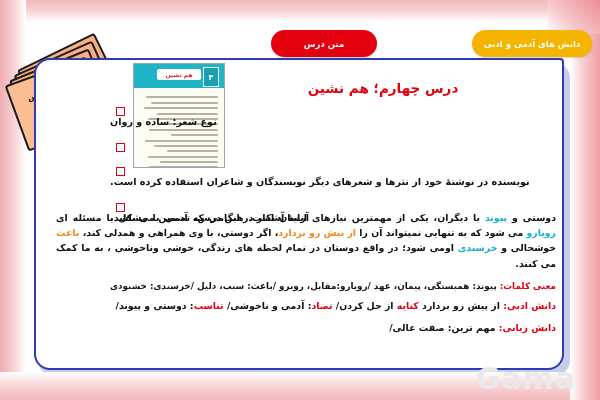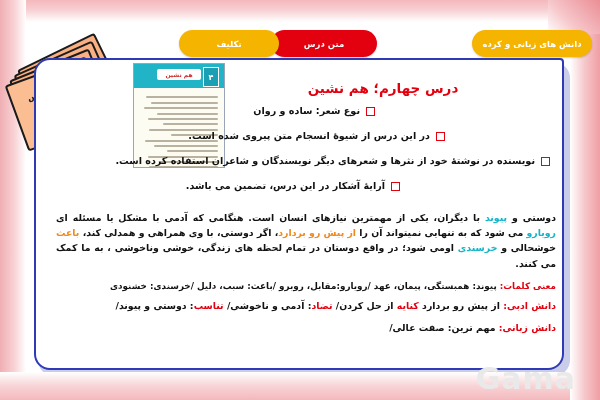--- a/index.html
+++ b/index.html
@@ -83,22 +83,22 @@
   }
   .book-body{padding:5px 6px;}
   .tl{height:2px;background:#b9b2a0;margin:3.4px 0;border-radius:1px;}
   .tl.s1{width:92%}.tl.s2{width:86%}.tl.s3{width:95%}.tl.s4{width:78%}
   .tl.s5{width:90%}.tl.s6{width:70%}.tl.s7{width:88%}.tl.s8{width:60%}
   .tl.s9{width:93%}.tl.s10{width:82%}.tl.s11{width:66%}.tl.s12{width:90%}
   .tl.s13{width:74%}.tl.s14{width:88%}
 
   
   .bullets{position:absolute;right:50px;top:105px;width:440px;text-align:right;}
-  .bline{display:flex;align-items:center;justify-content:flex-start;
-         direction:rtl;margin-bottom:13px;}
+  .bline{display:flex;align-items:flex-end;justify-content:flex-start;
+         direction:rtl;margin-bottom:13px;flex-direction:column;}
   .bsq{width:7px;height:7px;border:1.6px solid #e3000f;background:#ffffff;
        margin-top:2px;margin-left:6px;flex:0 0 auto;}
   .btxt{font-size:9.6px;font-weight:bold;color:#111111;line-height:1.25;}
 
   
   .para{
     position:absolute;right:44px;top:210px;width:500px;
     text-align:justify;direction:rtl;
     font-size:9.4px;font-weight:bold;color:#111111;line-height:1.62;
   }
@@ -126,27 +126,24 @@
 <body>
 
 <div class="edge-top"></div>
 <div class="edge-left"></div>
 <div class="edge-bottom"></div>
 <div class="edge-right"></div>
 <div class="corner-tr"></div>
 
 <div class="tabbar">
   <div class="tab tab-yellow" id="tab0">
-    <span>دانش های زبانی و کرده</span>
+    <span>دانش های آدمی و ادبی</span>
   </div>
   <div class="tab tab-red" id="tab2">
     <span>متن درس</span>
-  </div>
-  <div class="tab tab-yellow" id="tab3">
-    <span>تکلیف</span>
   </div>
 </div>
 
 <div class="folder-wrap">
   <div class="folder f1"></div>
   <div class="folder f2"></div>
   <div class="folder f3"></div>
   <div class="folder f4"></div>
   <div class="folder-label">متن درس</div>
 </div>
@@ -180,21 +177,20 @@
 <div style="position:absolute;right:52px;top:80px;width:330px;text-align:center;
             font-size:13.5px;font-weight:bold;color:#e3000f;direction:rtl;">درس چهارم؛ هم نشین</div>
 
 <div class="bullets">
   <div class="bline" style="justify-content:flex-start;padding-right:175px;">
     <div class="bsq"></div>
     <div class="btxt">نوع شعر: ساده و روان</div>
   </div>
   <div class="bline" style="padding-right:105px;">
     <div class="bsq"></div>
-    <div class="btxt">در این درس از شیوهٔ انسجام متن پیروی شده است.</div>
   </div>
   <div class="bline" style="padding-right:0px;">
     <div class="bsq"></div>
     <div class="btxt">نویسنده در نوشتهٔ خود از نثرها و شعرهای دیگر نویسندگان و شاعران استفاده کرده است.</div>
   </div>
   <div class="bline" style="padding-right:150px;">
     <div class="bsq"></div>
     <div class="btxt">آرایهٔ آشکار در این درس، تضمین می باشد.</div>
   </div>
 </div>

